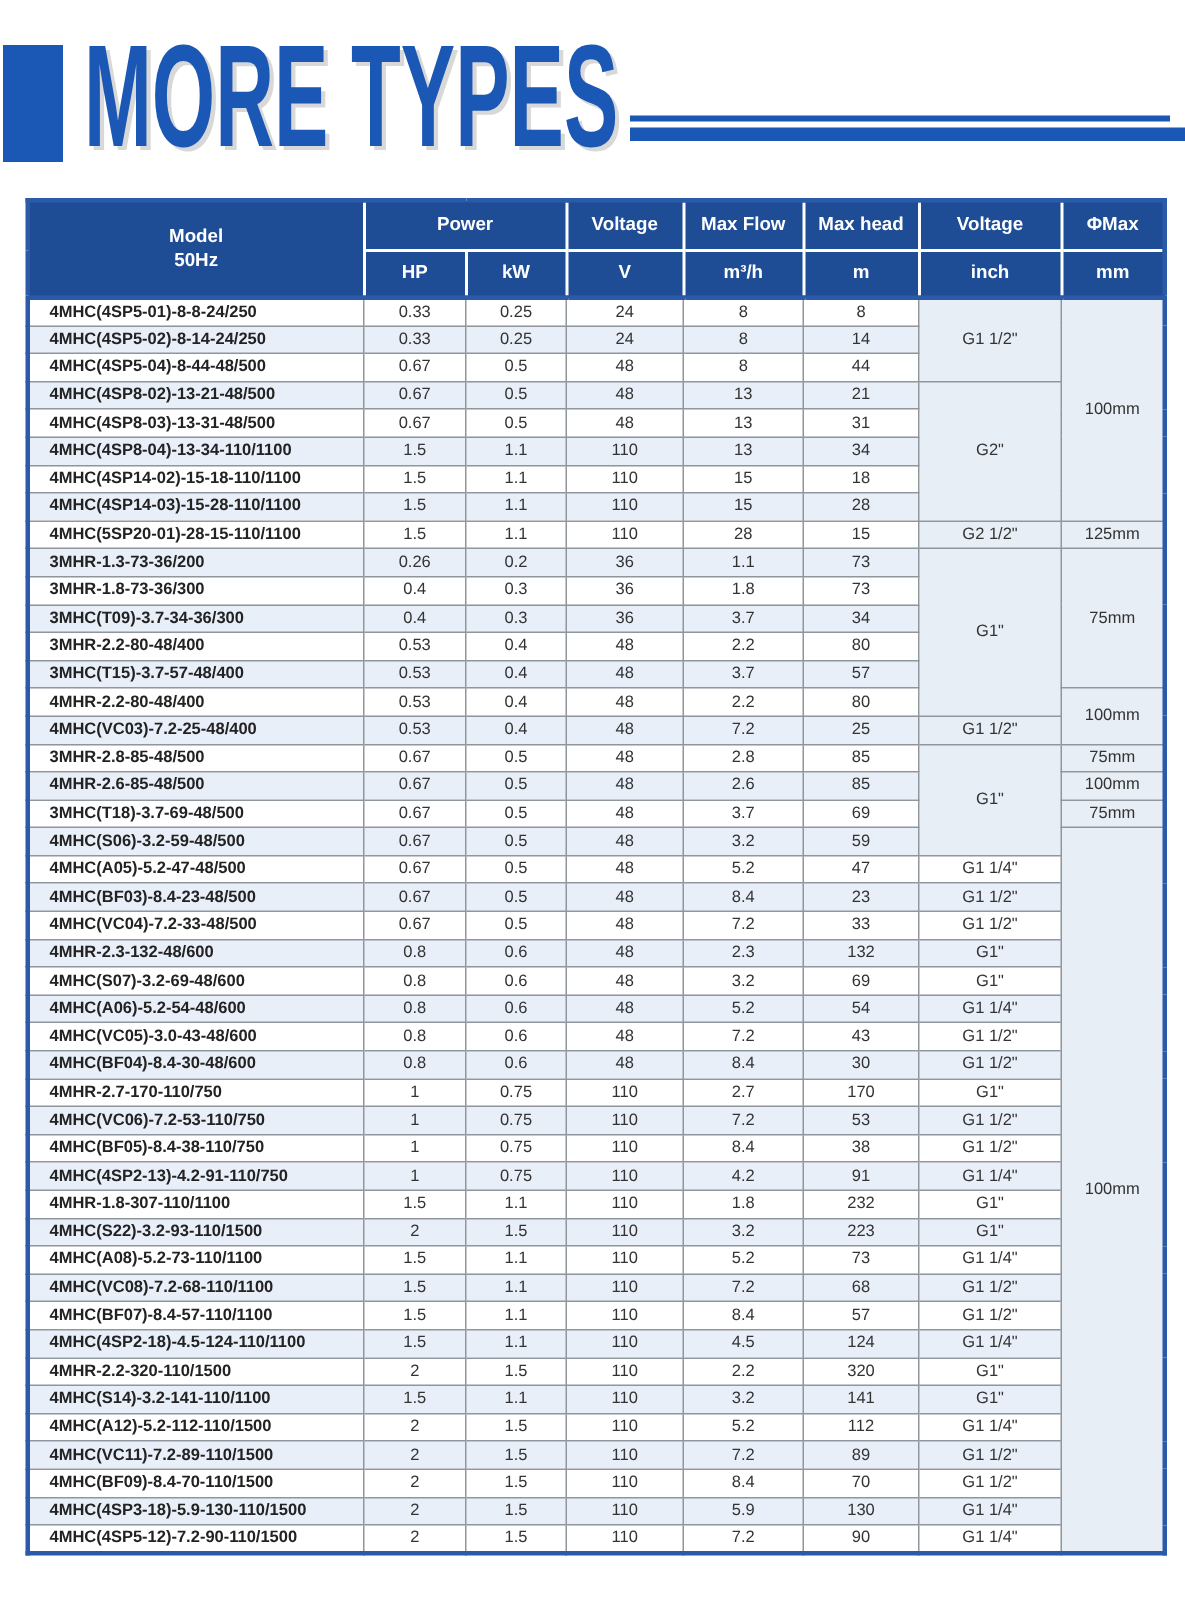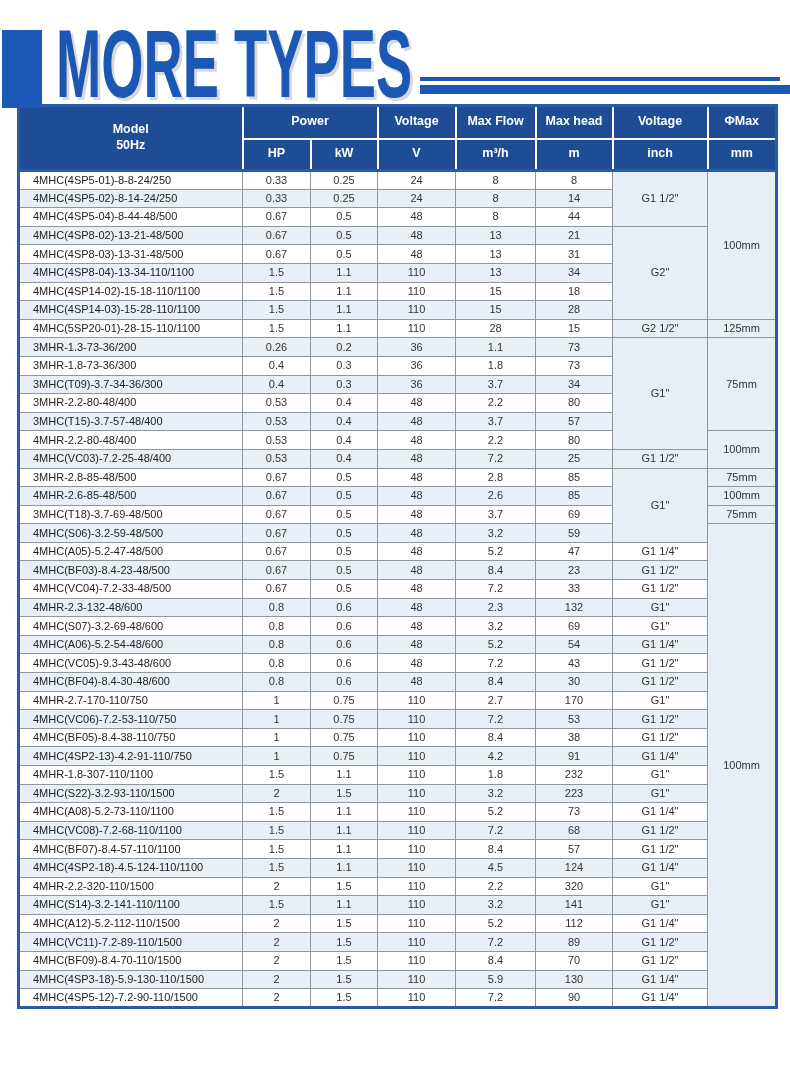--- a/index.html
+++ b/index.html
@@ -11,21 +11,21 @@
     --shaded:#e8eef6;
   }
   *{margin:0;padding:0;box-sizing:border-box;}
   html,body{background:#fff;}
   body{
     width:790px;height:1068px;overflow:hidden;
     font-family:"Liberation Sans",sans-serif;
     position:relative;
   }
   
-  .masthead{position:relative;height:104px;}
+  .masthead{position:relative;height:132px;}
   .accent-block{position:absolute;left:2px;top:30px;width:40px;height:78px;background:var(--brand);}
   .masthead-title{
     position:absolute;left:56px;top:15px;
     font-size:97px;line-height:1;font-weight:bold;white-space:nowrap;
     color:var(--brand);
     letter-spacing:0;
     transform:scaleX(0.56);transform-origin:0 0;
     text-shadow:5px 3px 0 rgba(168,168,168,0.45);
   }
   .rule{position:absolute;background:var(--brand);}
@@ -45,21 +45,21 @@
   thead tr:first-child{height:33px;}
   thead tr:last-child{height:32px;padding-left:20px;}
   thead tr:last-child th, thead th.model-h{border-bottom:3px solid var(--frame);}
   tbody td{
     border:1px solid var(--grid);
     font-size:11px;color:#333;text-align:center;
     height:18.6px;padding:0;line-height:1;vertical-align:middle;
     background:#fff;
   }
   tbody td.model{
-    text-align:left;padding-left:13px;font-weight:normal;color:#222;
+    text-align:left;padding-left:13px;font-weight:bold;color:#222;
     white-space:nowrap;
   }
   tbody tr:nth-child(even) td{background:var(--stripe);}
   tbody td.shaded{background:var(--shaded) !important;}
 </style>
 </head>
 <body>
 
 <div class="page">
 
@@ -327,21 +327,21 @@
         <tr>
           <td class="model">4MHC(A06)-5.2-54-48/600</td>
           <td>0.8</td>
           <td>0.6</td>
           <td>48</td>
           <td>5.2</td>
           <td>54</td>
           <td>G1 1/4"</td>
         </tr>
         <tr>
-          <td class="model">4MHC(VC05)-9.3-43-48/600</td>
+          <td class="model">4MHC(VC05)-3.0-43-48/600</td>
           <td>0.8</td>
           <td>0.6</td>
           <td>48</td>
           <td>7.2</td>
           <td>43</td>
           <td>G1 1/2"</td>
         </tr>
         <tr>
           <td class="model">4MHC(BF04)-8.4-30-48/600</td>
           <td>0.8</td>

